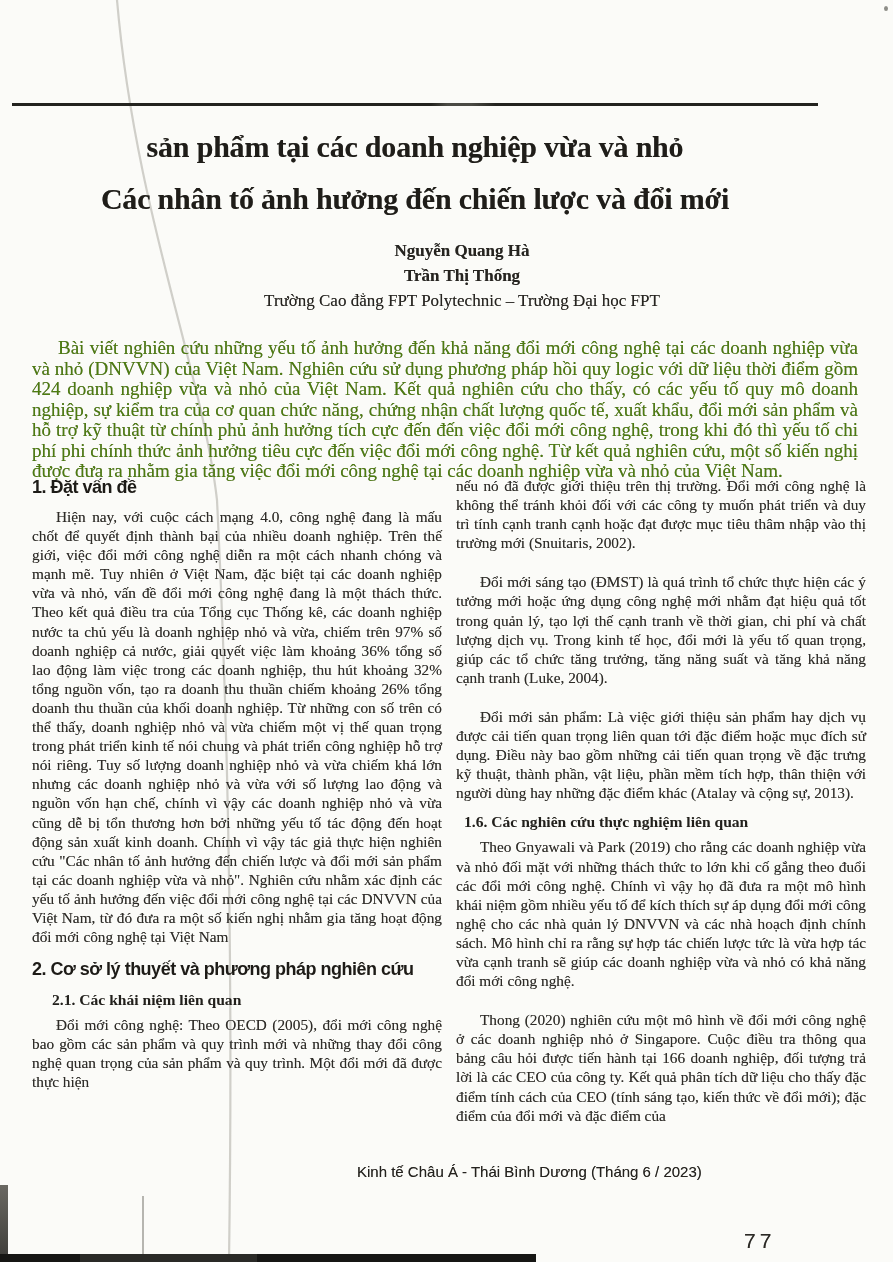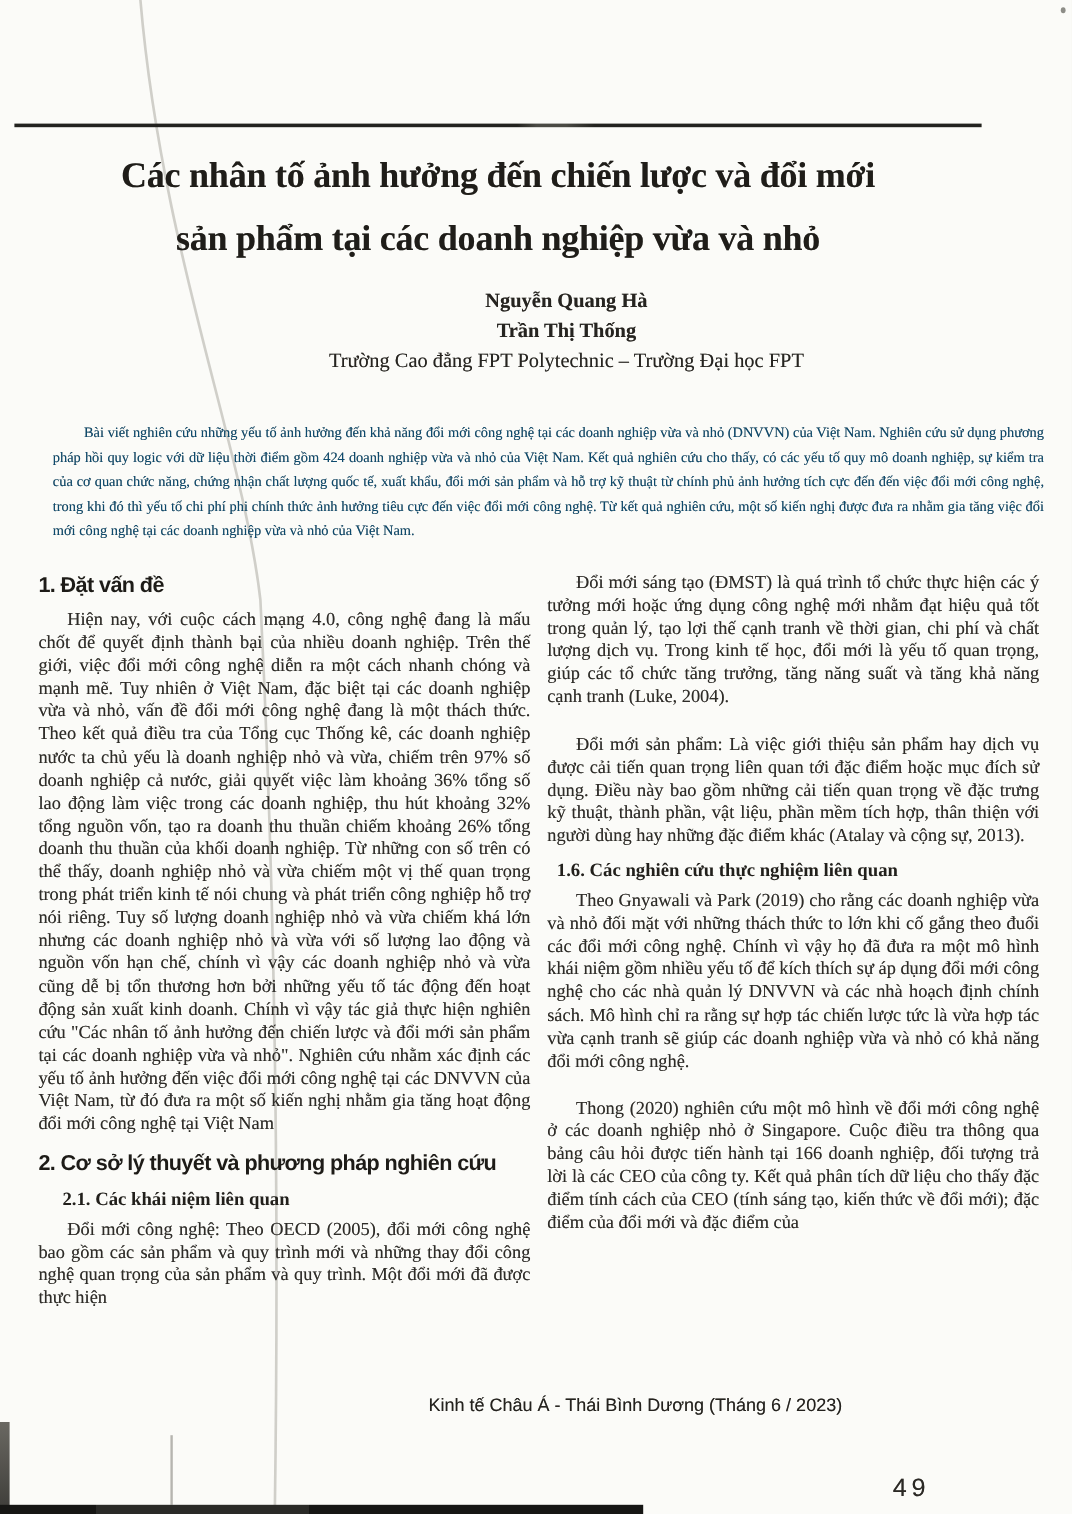--- a/index.html
+++ b/index.html
@@ -21,30 +21,30 @@
     background:linear-gradient(90deg,#23231f 0 52%,#4a4a44 54% 57%,#23231f 60% 100%);
   }
   .speck{position:absolute;left:884px;top:6px;width:4px;height:5px;background:#8d8d87;border-radius:50%;}
 
   .title-block{
     position:absolute;left:0;top:121px;width:830px;text-align:center;
     font-weight:bold;font-size:30px;line-height:52px;color:#1f1d19;
     letter-spacing:-0.2px;
   }
   .authors-block{
-    position:absolute;left:52px;top:238px;width:840px;text-align:center;
+    position:absolute;left:42px;top:238px;width:840px;text-align:center;
     font-size:17px;line-height:25px;color:#262420;
   }
   .author{font-weight:bold;}
   .affiliation{font-weight:normal;}
 
   .abstract{
     position:absolute;left:32px;top:338px;width:826px;
-    font-size:12px;line-height:20.5px;text-align:justify;text-indent:26px;
-    margin:12px;color:#0c4a6e;
+    font-size:19px;line-height:20.5px;text-align:justify;text-indent:26px;
+    margin:0;color:#4d7c0f;
   }
 
   .columns{
     position:absolute;left:32px;top:476px;width:834px;
     display:flex;gap:14px;
   }
   .col{width:410px;}
   .section-h{
     font-family:"Liberation Sans","DejaVu Sans",sans-serif;
     font-weight:bold;font-size:18px;line-height:22px;color:#1d1b17;
@@ -93,49 +93,50 @@
 
 <div class="page">
 
   <svg class="crease-svg" viewBox="0 0 893 1262" xmlns="http://www.w3.org/2000/svg">
     <path d="M117,0 C135,210 202,370 217,500 C228,720 233,980 229,1262" fill="none" stroke="#c8c7c1" stroke-width="2.2" opacity="0.85"></path>
   </svg>
   <div class="top-rule"></div>
   <div class="speck"></div>
 
   <div class="title-block soft">
+    <div>sản phẩm tại các doanh nghiệp vừa và nhỏ</div>
     <div>Các nhân tố ảnh hưởng đến chiến lược và đổi mới</div>
-    <div>sản phẩm tại các doanh nghiệp vừa và nhỏ</div>
   </div>
 
   <div class="authors-block soft">
     <div class="author">Nguyễn Quang Hà</div>
     <div class="author">Trần Thị Thống</div>
     <div class="affiliation">Trường Cao đẳng FPT Polytechnic – Trường Đại học FPT</div>
   </div>
 
   <p class="abstract soft">Bài viết nghiên cứu những yếu tố ảnh hưởng đến khả năng đổi mới công nghệ tại các doanh nghiệp vừa và nhỏ (DNVVN) của Việt Nam. Nghiên cứu sử dụng phương pháp hồi quy logic với dữ liệu thời điểm gồm 424 doanh nghiệp vừa và nhỏ của Việt Nam. Kết quả nghiên cứu cho thấy, có các yếu tố quy mô doanh nghiệp, sự kiểm tra của cơ quan chức năng, chứng nhận chất lượng quốc tế, xuất khẩu, đổi mới sản phẩm và hỗ trợ kỹ thuật từ chính phủ ảnh hưởng tích cực đến đến việc đổi mới công nghệ, trong khi đó thì yếu tố chi phí phi chính thức ảnh hưởng tiêu cực đến việc đổi mới công nghệ. Từ kết quả nghiên cứu, một số kiến nghị được đưa ra nhằm gia tăng việc đổi mới công nghệ tại các doanh nghiệp vừa và nhỏ của Việt Nam.</p>
 
   <div class="columns">
     <div class="col">
       <h2 class="section-h">1. Đặt vấn đề</h2>
       <p class="body-p soft">Hiện nay, với cuộc cách mạng 4.0, công nghệ đang là mấu chốt để quyết định thành bại của nhiều doanh nghiệp. Trên thế giới, việc đổi mới công nghệ diễn ra một cách nhanh chóng và mạnh mẽ. Tuy nhiên ở Việt Nam, đặc biệt tại các doanh nghiệp vừa và nhỏ, vấn đề đổi mới công nghệ đang là một thách thức. Theo kết quả điều tra của Tổng cục Thống kê, các doanh nghiệp nước ta chủ yếu là doanh nghiệp nhỏ và vừa, chiếm trên 97% số doanh nghiệp cả nước, giải quyết việc làm khoảng 36% tổng số lao động làm việc trong các doanh nghiệp, thu hút khoảng 32% tổng nguồn vốn, tạo ra doanh thu thuần chiếm khoảng 26% tổng doanh thu thuần của khối doanh nghiệp. Từ những con số trên có thể thấy, doanh nghiệp nhỏ và vừa chiếm một vị thế quan trọng trong phát triển kinh tế nói chung và phát triển công nghiệp hỗ trợ nói riêng. Tuy số lượng doanh nghiệp nhỏ và vừa chiếm khá lớn nhưng các doanh nghiệp nhỏ và vừa với số lượng lao động và nguồn vốn hạn chế, chính vì vậy các doanh nghiệp nhỏ và vừa cũng dễ bị tổn thương hơn bởi những yếu tố tác động đến hoạt động sản xuất kinh doanh. Chính vì vậy tác giả thực hiện nghiên cứu "Các nhân tố ảnh hưởng đến chiến lược và đổi mới sản phẩm tại các doanh nghiệp vừa và nhỏ". Nghiên cứu nhằm xác định các yếu tố ảnh hưởng đến việc đổi mới công nghệ tại các DNVVN của Việt Nam, từ đó đưa ra một số kiến nghị nhằm gia tăng hoạt động đổi mới công nghệ tại Việt Nam</p>
       <h2 class="section-h mt">2. Cơ sở lý thuyết và phương pháp nghiên cứu</h2>
       <h3 class="sub-h indent-lg">2.1. Các khái niệm liên quan</h3>
       <p class="body-p soft">Đổi mới công nghệ: Theo OECD (2005), đổi mới công nghệ bao gồm các sản phẩm và quy trình mới và những thay đổi công nghệ quan trọng của sản phẩm và quy trình. Một đổi mới đã được thực hiện</p>
     </div>
     <div class="col">
+      <p class="body-p cont soft">nếu nó đã được giới thiệu trên thị trường. Đổi mới công nghệ là không thể tránh khỏi đối với các công ty muốn phát triển và duy trì tính cạnh tranh cạnh hoặc đạt được mục tiêu thâm nhập vào thị trường mới (Snuitaris, 2002).</p>
       <p class="body-p soft">Đổi mới sáng tạo (ĐMST) là quá trình tổ chức thực hiện các ý tưởng mới hoặc ứng dụng công nghệ mới nhằm đạt hiệu quả tốt trong quản lý, tạo lợi thế cạnh tranh về thời gian, chi phí và chất lượng dịch vụ. Trong kinh tế học, đổi mới là yếu tố quan trọng, giúp các tổ chức tăng trưởng, tăng năng suất và tăng khả năng cạnh tranh (Luke, 2004).</p>
       <p class="body-p soft">Đổi mới sản phẩm: Là việc giới thiệu sản phẩm hay dịch vụ được cải tiến quan trọng liên quan tới đặc điểm hoặc mục đích sử dụng. Điều này bao gồm những cải tiến quan trọng về đặc trưng kỹ thuật, thành phần, vật liệu, phần mềm tích hợp, thân thiện với người dùng hay những đặc điểm khác (Atalay và cộng sự, 2013).</p>
       <h3 class="sub-h indent-sm">1.6. Các nghiên cứu thực nghiệm liên quan</h3>
       <p class="body-p soft">Theo Gnyawali và Park (2019) cho rằng các doanh nghiệp vừa và nhỏ đối mặt với những thách thức to lớn khi cố gắng theo đuổi các đổi mới công nghệ. Chính vì vậy họ đã đưa ra một mô hình khái niệm gồm nhiều yếu tố để kích thích sự áp dụng đổi mới công nghệ cho các nhà quản lý DNVVN và các nhà hoạch định chính sách. Mô hình chỉ ra rằng sự hợp tác chiến lược tức là vừa hợp tác vừa cạnh tranh sẽ giúp các doanh nghiệp vừa và nhỏ có khả năng đổi mới công nghệ.</p>
       <p class="body-p soft">Thong (2020) nghiên cứu một mô hình về đổi mới công nghệ ở các doanh nghiệp nhỏ ở Singapore. Cuộc điều tra thông qua bảng câu hỏi được tiến hành tại 166 doanh nghiệp, đối tượng trả lời là các CEO của công ty. Kết quả phân tích dữ liệu cho thấy đặc điểm tính cách của CEO (tính sáng tạo, kiến thức về đổi mới); đặc điểm của đổi mới và đặc điểm của</p>
     </div>
   </div>
 
   <div class="footer-journal soft">Kinh tế Châu Á - Thái Bình Dương (Tháng 6 / 2023)</div>
-  <div class="page-number soft">49</div>
+  <div class="page-number soft">77</div>
 
   <div class="left-edge-strip"></div>
   <div class="bottom-crease"></div>
   <div class="bottom-bar"></div>
 
 </div>
 
 </body></html>

